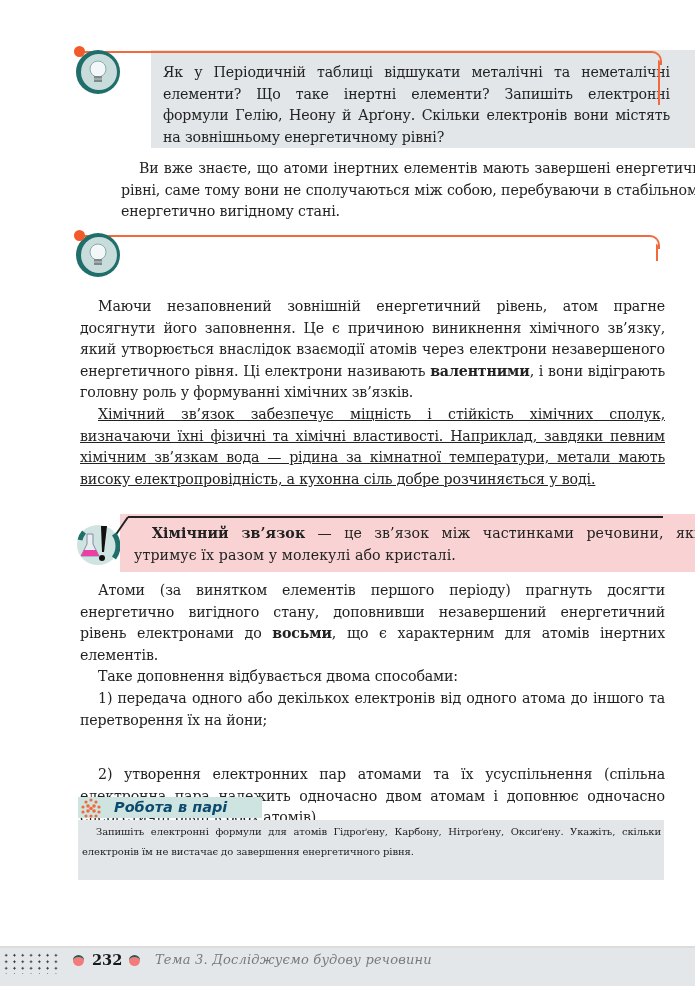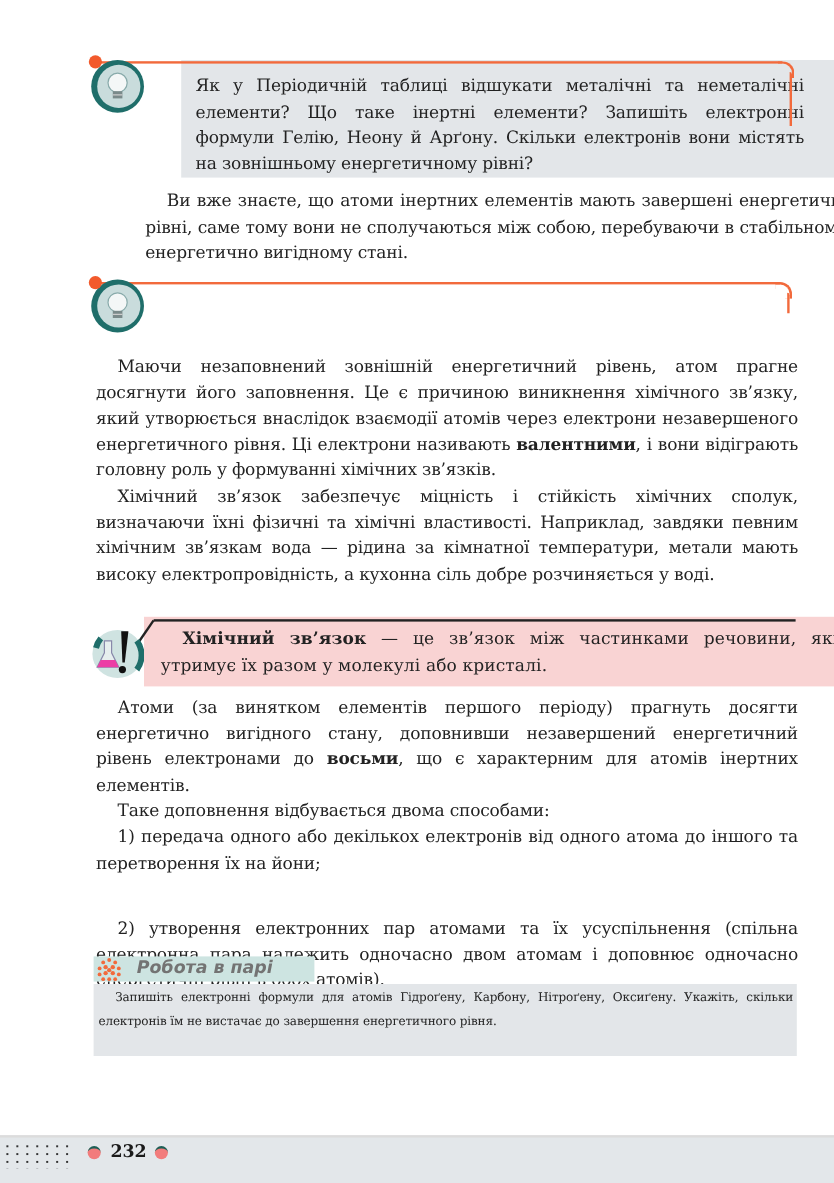--- a/index.html
+++ b/index.html
@@ -30,21 +30,21 @@
   .icon-circle { position: absolute; width: 44px; height: 44px; border-radius: 50%; background: #1f6e6a; overflow: hidden; }
   .icon-circle .inner { position: absolute; left: 5px; top: 4px; width: 36px; height: 36px; border-radius: 50%; background: #c9dcdc; }
 
   
   .defbox { position: absolute; left: 120px; top: 514px; width: 599px; height: 58px; background: #f9d3d3; }
   .defbox .dtext { position: absolute; left: 14px; right: 6px; top: 7px; font-size: 14.2px; line-height: 21.6px; text-align: justify; text-indent: 18px; letter-spacing: 0.1px; }
   .defline { position: absolute; left: 128px; top: 516px; width: 535px; height: 2px; background: #222; }
 
   
   .pair-header { position: absolute; left: 78px; top: 797px; width: 184px; height: 21px; background: #cde4e1; }
-  .pair-title { position: absolute; left: 36px; top: 0px; font-family: "DejaVu Sans", "Liberation Sans", sans-serif; font-weight: bold; font-style: italic; font-size: 14.5px; line-height: 21px; color: #737373; }
+  .pair-title { position: absolute; left: 36px; top: 0px; font-family: "DejaVu Sans", "Liberation Sans", sans-serif; font-weight: bold; font-style: italic; font-size: 14.5px; line-height: 21px; color: #0c4a6e; }
   .pair-box { position: absolute; left: 78px; top: 820px; width: 586px; height: 60px; background: #e3e6e9; }
   .pair-box .ptext { position: absolute; left: 4px; right: 3px; top: 2px; font-size: 10px; line-height: 19.5px; text-align: justify; text-indent: 14px; letter-spacing: -0.1px; }
 
   
   .footer { position: absolute; left: 0; top: 946px; width: 695px; height: 40px; background: #e3e7ea; border-top: 2px solid #dcdcdc; }
   .dots { position: absolute; left: 2px; top: 4px; width: 58px; height: 22px;
     background-image: radial-gradient(circle, #333 0.9px, transparent 1.1px);
     background-size: 8.3px 6.5px; }
   .page-dot { position: absolute; width: 11px; height: 11px; border-radius: 50%; background: #f27c7c; border-top: 2px solid #1d5e55; box-sizing: border-box; }
   .page-num { position: absolute; left: 92px; top: 3px; font-family: "DejaVu Serif", serif; font-weight: bold; font-size: 14.5px; color: #1a1a1a; }
@@ -83,21 +83,21 @@
       <rect x="18" y="26" width="8" height="6" fill="#7a8a8a"></rect>
       <line x1="18" y1="29" x2="26" y2="29" stroke="#ccc" stroke-width="1"></line>
     </svg>
   </div>
   <div class="qdot" style="left:74px; top:230px;"></div>
 
   <div class="para" style="top:296px;">
     <span>Маючи незаповнений зовнішній енергетичний рівень, атом прагне досягнути його заповнення. Це є причиною виникнення хімічного зв’язку, який утворюється внаслідок взаємодії атомів через електрони незавершеного енергетичного рівня. Ці електрони називають </span><b>валентними</b><span>, і вони відіграють головну роль у формуванні хімічних зв’язків.</span>
   </div>
 
-  <div class="para" style="top:404px;">Хімічний зв’язок забезпечує міцність і стійкість хімічних сполук, визначаючи їхні фізичні та хімічні властивості. Наприклад, завдяки певним хімічним зв’язкам вода — рідина за кімнатної температури, метали мають високу електропровідність, а кухонна сіль добре розчиняється у воді.</div>
+  <div class="para" style="top:404px;text-decoration:underline;">Хімічний зв’язок забезпечує міцність і стійкість хімічних сполук, визначаючи їхні фізичні та хімічні властивості. Наприклад, завдяки певним хімічним зв’язкам вода — рідина за кімнатної температури, метали мають високу електропровідність, а кухонна сіль добре розчиняється у воді.</div>
 
   <div class="defbox">
     <div class="dtext" style="top:9px;"><b>Хімічний зв’язок</b><span> — це зв’язок між частинками речовини, який утримує їх разом у молекулі або кристалі.</span></div>
   </div>
   <div class="defline"></div>
   <svg width="30" height="40" style="position:absolute;left:104px;top:514px;">
     <line x1="24" y1="3" x2="4" y2="32" stroke="#222" stroke-width="2"></line>
   </svg>
   <div style="position:absolute; left:76px; top:520px; width:44px; height:46px;">
     <svg width="44" height="46">
@@ -145,15 +145,16 @@
   <div class="pair-box">
     <div class="ptext">Запишіть електронні формули для атомів Гідроґену, Карбону, Нітроґену, Оксиґену. Укажіть, скільки електронів їм не вистачає до завершення енергетичного рівня.</div>
   </div>
 
 
   <div class="footer">
     <div class="dots"></div>
     <div class="page-dot" style="left:73px; top:7px;"></div>
     <div class="page-num">232</div>
     <div class="page-dot" style="left:129px; top:7px;"></div>
+    <div class="chapter">Тема 3. Досліджуємо будову речовини</div>
   </div>
 
 </div>
 
 </body></html>

